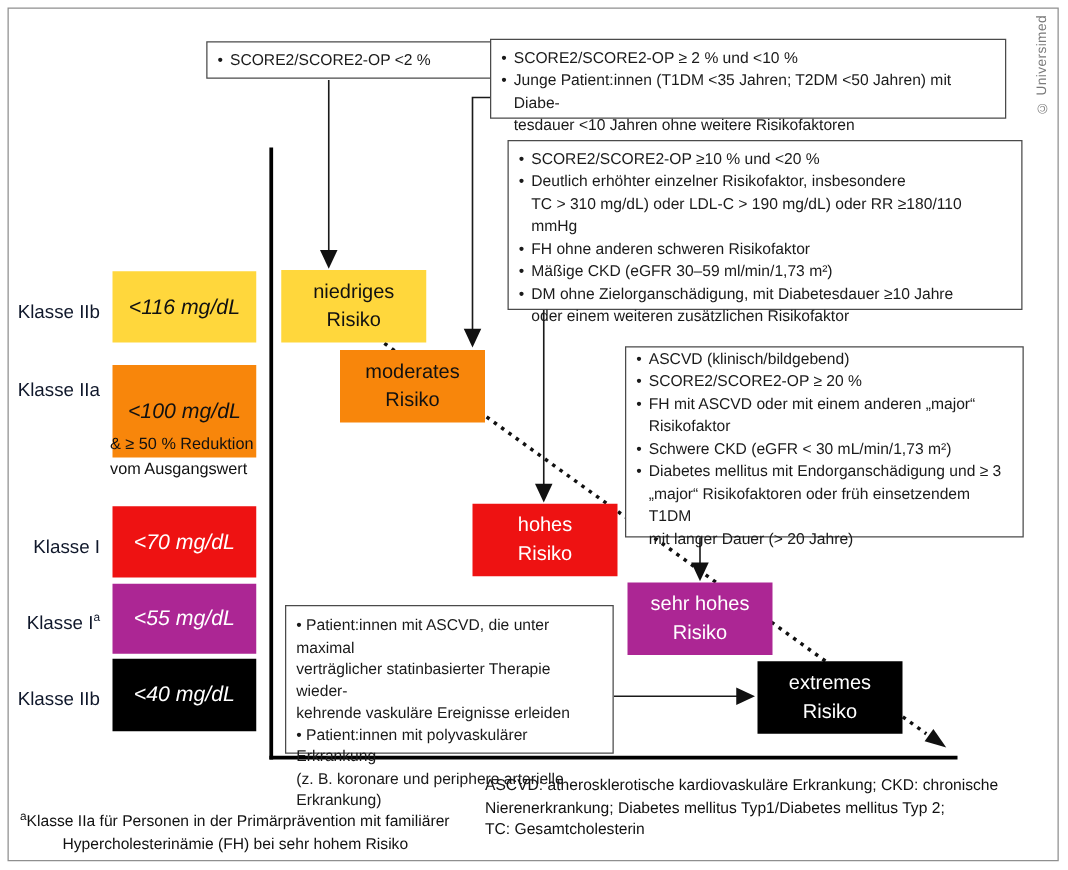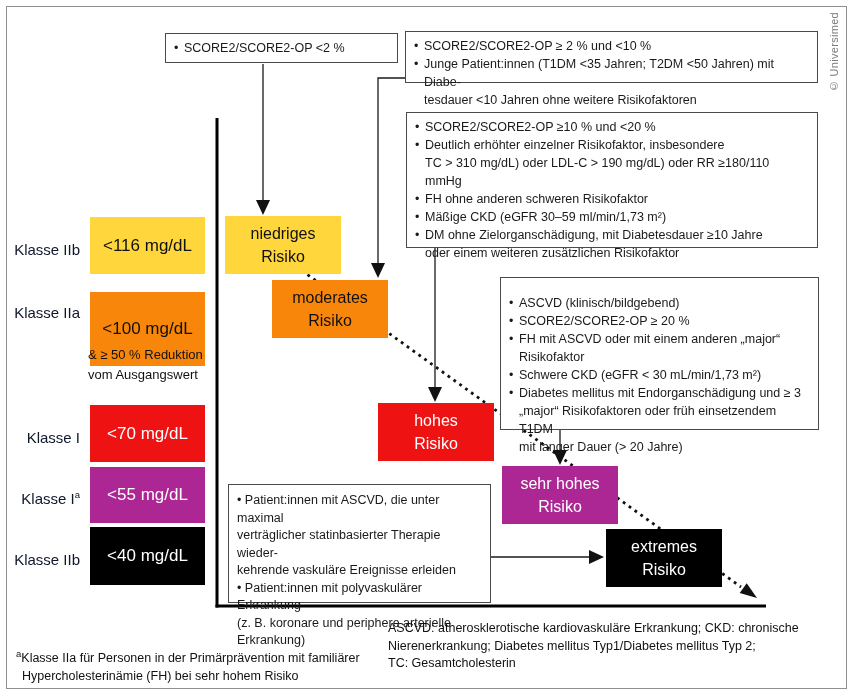--- a/index.html
+++ b/index.html
@@ -17,35 +17,35 @@
   .bline{display:block;}
   
   .b5line{display:block;}
   .b5first::before{content:"• ";}
 
   
   .klabel{position:absolute;left:4px;width:76px;height:20px;line-height:20px;
           text-align:right;font-size:15px;color:#0f172a;z-index:2;}
   .klabel sup, .fnsup{font-size:9.5px;}
   .valbox{position:absolute;left:90px;width:115px;display:flex;align-items:center;
-          justify-content:center;font-size:17px;z-index:2;}
+          justify-content:center;font-size:17px;z-index:2;font-style:italic;}
 
   
   .riskbox{position:absolute;width:116px;height:58px;display:flex;flex-direction:column;
            align-items:center;justify-content:center;font-size:16px;line-height:23px;z-index:2;}
 
   .c-yellow{background:#FFD73C;color:#111;}
   .c-orange{background:#F8860B;color:#111;}
   .c-red{background:#EE1212;color:#fff;}
   .c-magenta{background:#AC2694;color:#fff;}
   .c-black{background:#000;color:#fff;}
 
   .rednote{position:absolute;left:88px;top:345px;font-size:13px;line-height:20px;color:#111;z-index:2;}
   .footnote{position:absolute;font-size:12.5px;line-height:17.5px;color:#111;z-index:2;}
-  .fn2{padding-left:6px;}
+  .fn2{padding-left:6px;margin-left:28px;}
   .copyright{position:absolute;left:828px;top:12px;writing-mode:vertical-rl;transform:rotate(180deg);
              font-size:11px;color:#7a7a7a;letter-spacing:.3px;z-index:2;}
 </style>
 </head>
 <body>
 
 <div class="stage">
   <div class="frame"></div>
 
   <svg class="lines" width="854" height="696" viewBox="0 0 854 696">
@@ -78,21 +78,21 @@
   </svg>
 
   <div class="cbox" style="left:165px;top:33px;width:233px;height:30px;">
     <div class="bitem">
         <span class="btxt">
           <span class="bline">SCORE2/SCORE2-OP &lt;2 %</span>
         </span>
       </div>
   </div>
 
-  <div class="cbox" style="left:405px;top:31px;width:413px;height:52px;">
+  <div class="cbox" style="left:392px;top:31px;width:413px;height:64px;">
     <div class="bitem">
         <span class="btxt">
           <span class="bline">SCORE2/SCORE2-OP ≥ 2 % und &lt;10 %</span>
         </span>
       </div>
     <div class="bitem">
         <span class="btxt">
       <span class="bline">Junge Patient:innen (T1DM &lt;35 Jahren; T2DM &lt;50 Jahren) mit Diabe-</span>
       <span class="bline">tesdauer &lt;10 Jahren ohne weitere Risikofaktoren</span>
     </span>
@@ -122,21 +122,21 @@
         </span>
       </div>
     <div class="bitem">
         <span class="btxt">
       <span class="bline">DM ohne Zielorganschädigung, mit Diabetesdauer ≥10 Jahre</span>
       <span class="bline">oder einem weiteren zusätzlichen Risikofaktor</span>
     </span>
       </div>
   </div>
 
-  <div class="cbox" style="left:500px;top:277px;width:319px;height:153px;padding-top:16px;">
+  <div class="cbox" style="left:500px;top:277px;width:319px;height:153px;padding-top:0;">
     <div class="bitem">
         <span class="btxt">
           <span class="bline">ASCVD (klinisch/bildgebend)</span>
         </span>
       </div>
     <div class="bitem">
         <span class="btxt">
           <span class="bline">SCORE2/SCORE2-OP ≥ 20 %</span>
         </span>
       </div>

